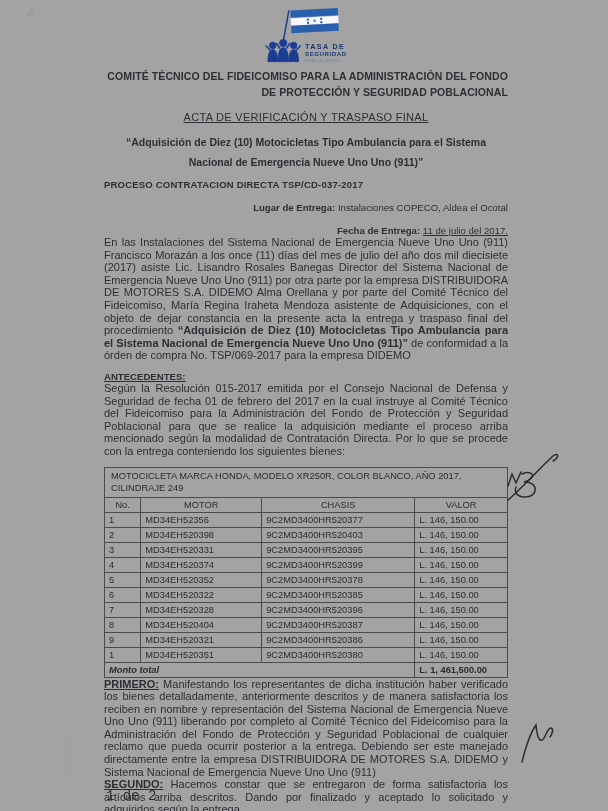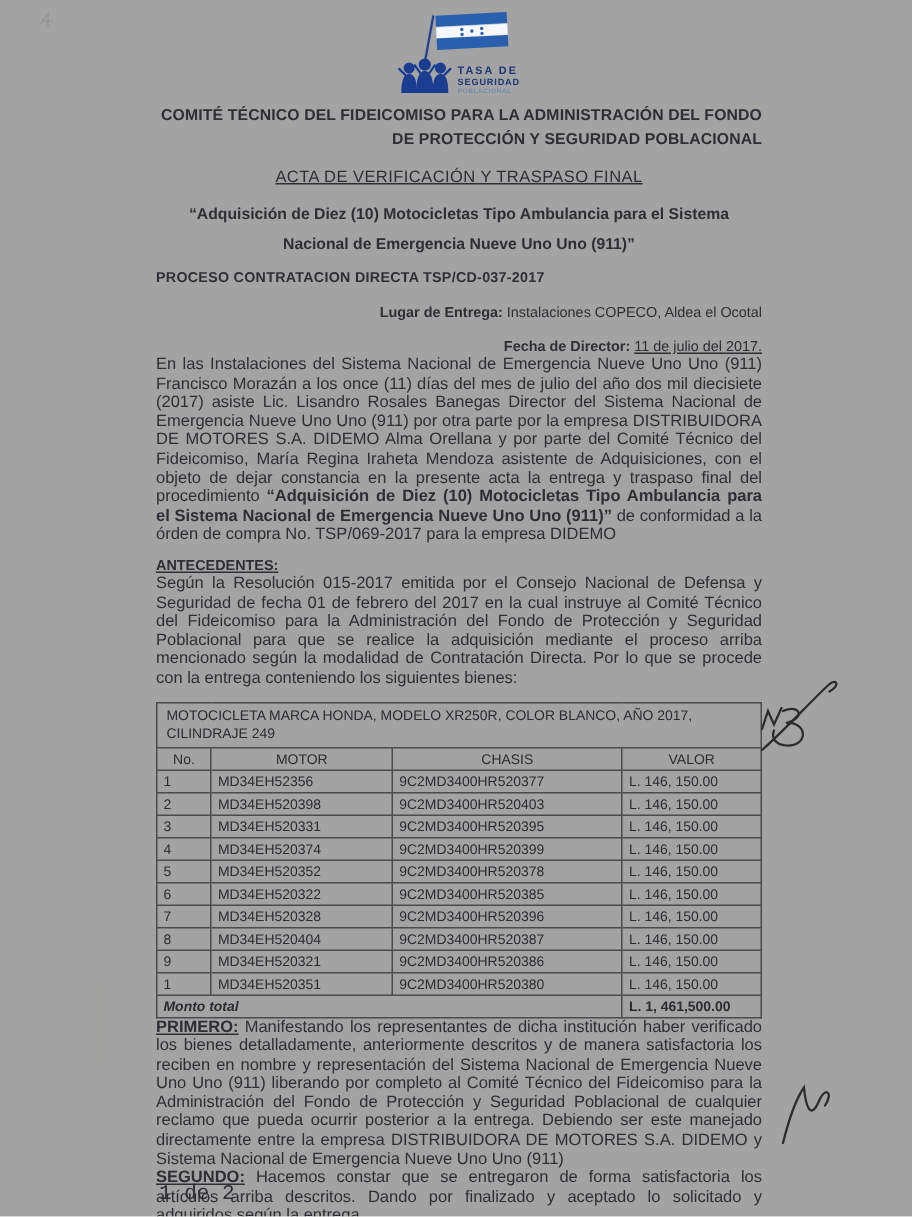--- a/index.html
+++ b/index.html
@@ -92,21 +92,21 @@
 
     <div class="proj-title">“Adquisición de Diez (10) Motocicletas Tipo Ambulancia para el Sistema Nacional de Emergencia Nueve Uno Uno (911)”</div>
 
     <div class="process">PROCESO CONTRATACION DIRECTA TSP/CD-037-2017</div>
 
     <div class="kv">
       <b>Lugar de Entrega:</b><span> Instalaciones COPECO, Aldea el Ocotal</span>
     </div>
 
     <div class="kv">
-      <b>Fecha de Director:</b>
+      <b>Fecha de Entrega:</b>
       <span class="uv">11 de julio del 2017.</span>
     </div>
 
     <p class="body mt-intro"><span>En las Instalaciones del Sistema Nacional de Emergencia Nueve Uno Uno (911) Francisco Morazán a los once (11) días del mes de julio del año dos mil diecisiete (2017) asiste Lic. Lisandro Rosales Banegas Director del Sistema Nacional de Emergencia Nueve Uno Uno (911) por otra parte  por la empresa DISTRIBUIDORA DE MOTORES S.A. DIDEMO Alma Orellana y por parte del Comité Técnico del Fideicomiso, María Regina Iraheta Mendoza asistente de Adquisiciones, con el objeto de dejar constancia en la presente acta la entrega y traspaso final del procedimiento </span><strong>“Adquisición de Diez (10) Motocicletas Tipo Ambulancia para el Sistema Nacional de Emergencia Nueve Uno Uno (911)”</strong><span> de conformidad a la órden de compra No. TSP/069-2017 para la empresa DIDEMO</span></p>
 
     <div class="sect-head">ANTECEDENTES:</div>
 
     <p class="body">Según la Resolución 015-2017 emitida por el Consejo Nacional de Defensa y Seguridad de fecha 01 de febrero del 2017 en la cual instruye al Comité Técnico del Fideicomiso para la Administración del Fondo de Protección y Seguridad Poblacional para que se realice la adquisición mediante el proceso arriba mencionado según la modalidad de Contratación Directa. Por lo que se procede con la entrega conteniendo los siguientes bienes:</p>
 
     <table class="goods">

